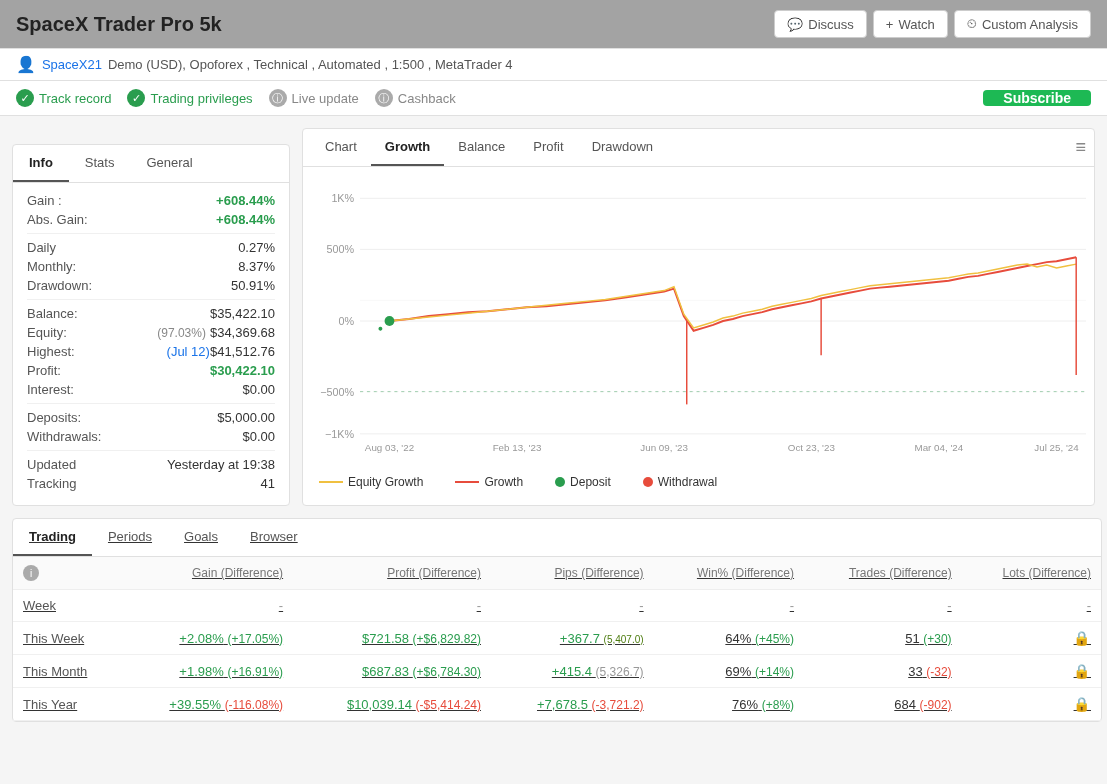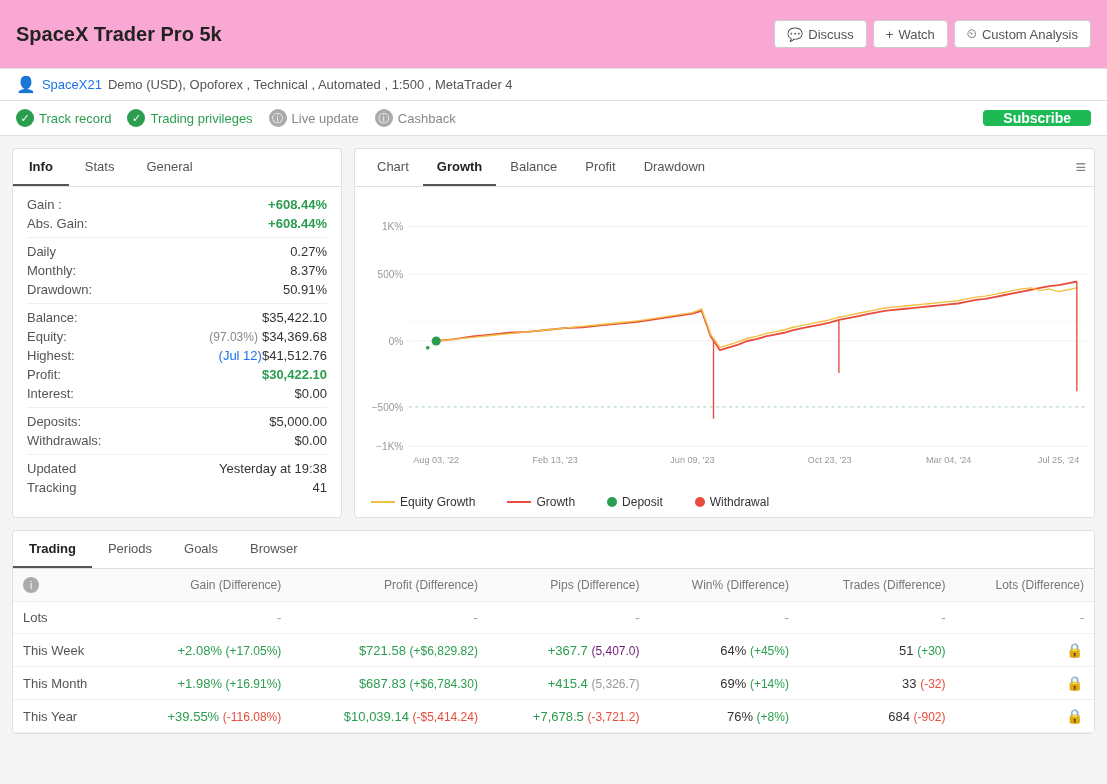--- a/index.html
+++ b/index.html
@@ -1,20 +1,20 @@
 <!DOCTYPE html>
 <html><head>
   <meta charset="utf-8">
   <style>
     * { box-sizing: border-box; margin: 0; padding: 0; }
     body { font-family: Arial, sans-serif; font-size: 13px; background: #f5f5f5; color: #333; }
 
     .top-header {
       display: flex; align-items: center; justify-content: space-between;
-      background: #f9a8d4; padding: 20px 16px; border-bottom: 1px solid #e0e0e0;
+      background: #a3a3a3; padding: 10px 16px; border-bottom: 1px solid #e0e0e0;
     }
     .top-header-title { font-size: 20px; font-weight: bold; color: #222; }
     .top-header-buttons { display: flex; gap: 6px; }
     .btn-outline {
       display: flex; align-items: center; gap: 5px;
       border: 1px solid #ccc; background: #fff; padding: 5px 12px;
       border-radius: 4px; cursor: pointer; font-size: 13px; color: #555;
     }
 
     .sub-header {
@@ -44,21 +44,21 @@
     .btn-subscribe {
       background: #1db954; color: #fff; border: none; padding: 0 20px;
       border-radius: 4px; font-size: 14px; font-weight: bold; cursor: pointer;
     }
 
     .main-content {
       display: flex; gap: 0; padding: 12px; gap: 12px;
     }
 
     
-    .left-panel { width: 330px; background: #fff; border: 1px solid #e0e0e0; border-radius: 4px; }
+    .left-panel { width: 278px; background: #fff; border: 1px solid #e0e0e0; border-radius: 4px; margin-top: 16px; }
     .tab-bar {
       display: flex; border-bottom: 1px solid #e0e0e0;
     }
     .tab-item {
       padding: 10px 16px; cursor: pointer; font-size: 13px; color: #555;
       border-bottom: 2px solid transparent;
     }
     .tab-item.active { border-bottom: 2px solid #555; color: #222; font-weight: bold; }
 
     .stats-table { padding: 10px 14px; }
@@ -92,21 +92,21 @@
     }
 
     .chart-legend {
       display: flex; gap: 32px; padding: 8px 16px; font-size: 12px; align-items: center;
     }
     .legend-item { display: flex; align-items: center; gap: 5px; }
     .legend-line { width: 24px; height: 2px; }
     .legend-dot { width: 10px; height: 10px; border-radius: 50%; }
 
     
-    .bottom-section { padding: 0 12px 12px 12px; }
+    .bottom-section { padding: 0 5px 12px 12px; text-decoration: underline; }
     .bottom-panel { background: #fff; border: 1px solid #e0e0e0; border-radius: 4px; }
     .bottom-tab-bar { display: flex; border-bottom: 1px solid #e0e0e0; }
     .bottom-tab {
       padding: 10px 16px; cursor: pointer; font-size: 13px; color: #555;
       border-bottom: 2px solid transparent;
     }
     .bottom-tab.active { border-bottom: 2px solid #555; font-weight: bold; color: #222; }
 
     table { width: 100%; border-collapse: collapse; }
     th {
@@ -358,41 +358,41 @@
           <th>Gain (Difference)</th>
           <th>Profit (Difference)</th>
           <th>Pips (Difference)</th>
           <th>Win% (Difference)</th>
           <th>Trades (Difference)</th>
           <th>Lots (Difference)</th>
         </tr>
       </thead>
       <tbody>
         <tr>
-          <td>Lots</td>
+          <td>Week</td>
           <td class="td-gray">-</td>
           <td class="td-gray">-</td>
           <td class="td-gray">-</td>
           <td class="td-gray">-</td>
           <td class="td-gray">-</td>
           <td class="td-gray">-</td>
         </tr>
         <tr>
           <td>This Week</td>
           <td>
             <span class="td-green">+2.08%</span>
             <span style="color:#2a9d4e; font-size:12px;"> (+17.05%)</span>
           </td>
           <td>
             <span class="td-green">$721.58</span>
             <span style="color:#2a9d4e; font-size:12px;"> (+$6,829.82)</span>
           </td>
           <td>
             <span class="td-green">+367.7</span>
-            <span style="color:#701a75; font-size:12px;"> (5,407.0)</span>
+            <span style="color:#4d7c0f; font-size:10px;"> (5,407.0)</span>
           </td>
           <td>
             <span>64%</span>
             <span style="color:#2a9d4e; font-size:12px;"> (+45%)</span>
           </td>
           <td>
             <span>51</span>
             <span style="color:#2a9d4e; font-size:12px;"> (+30)</span>
           </td>
           <td>

